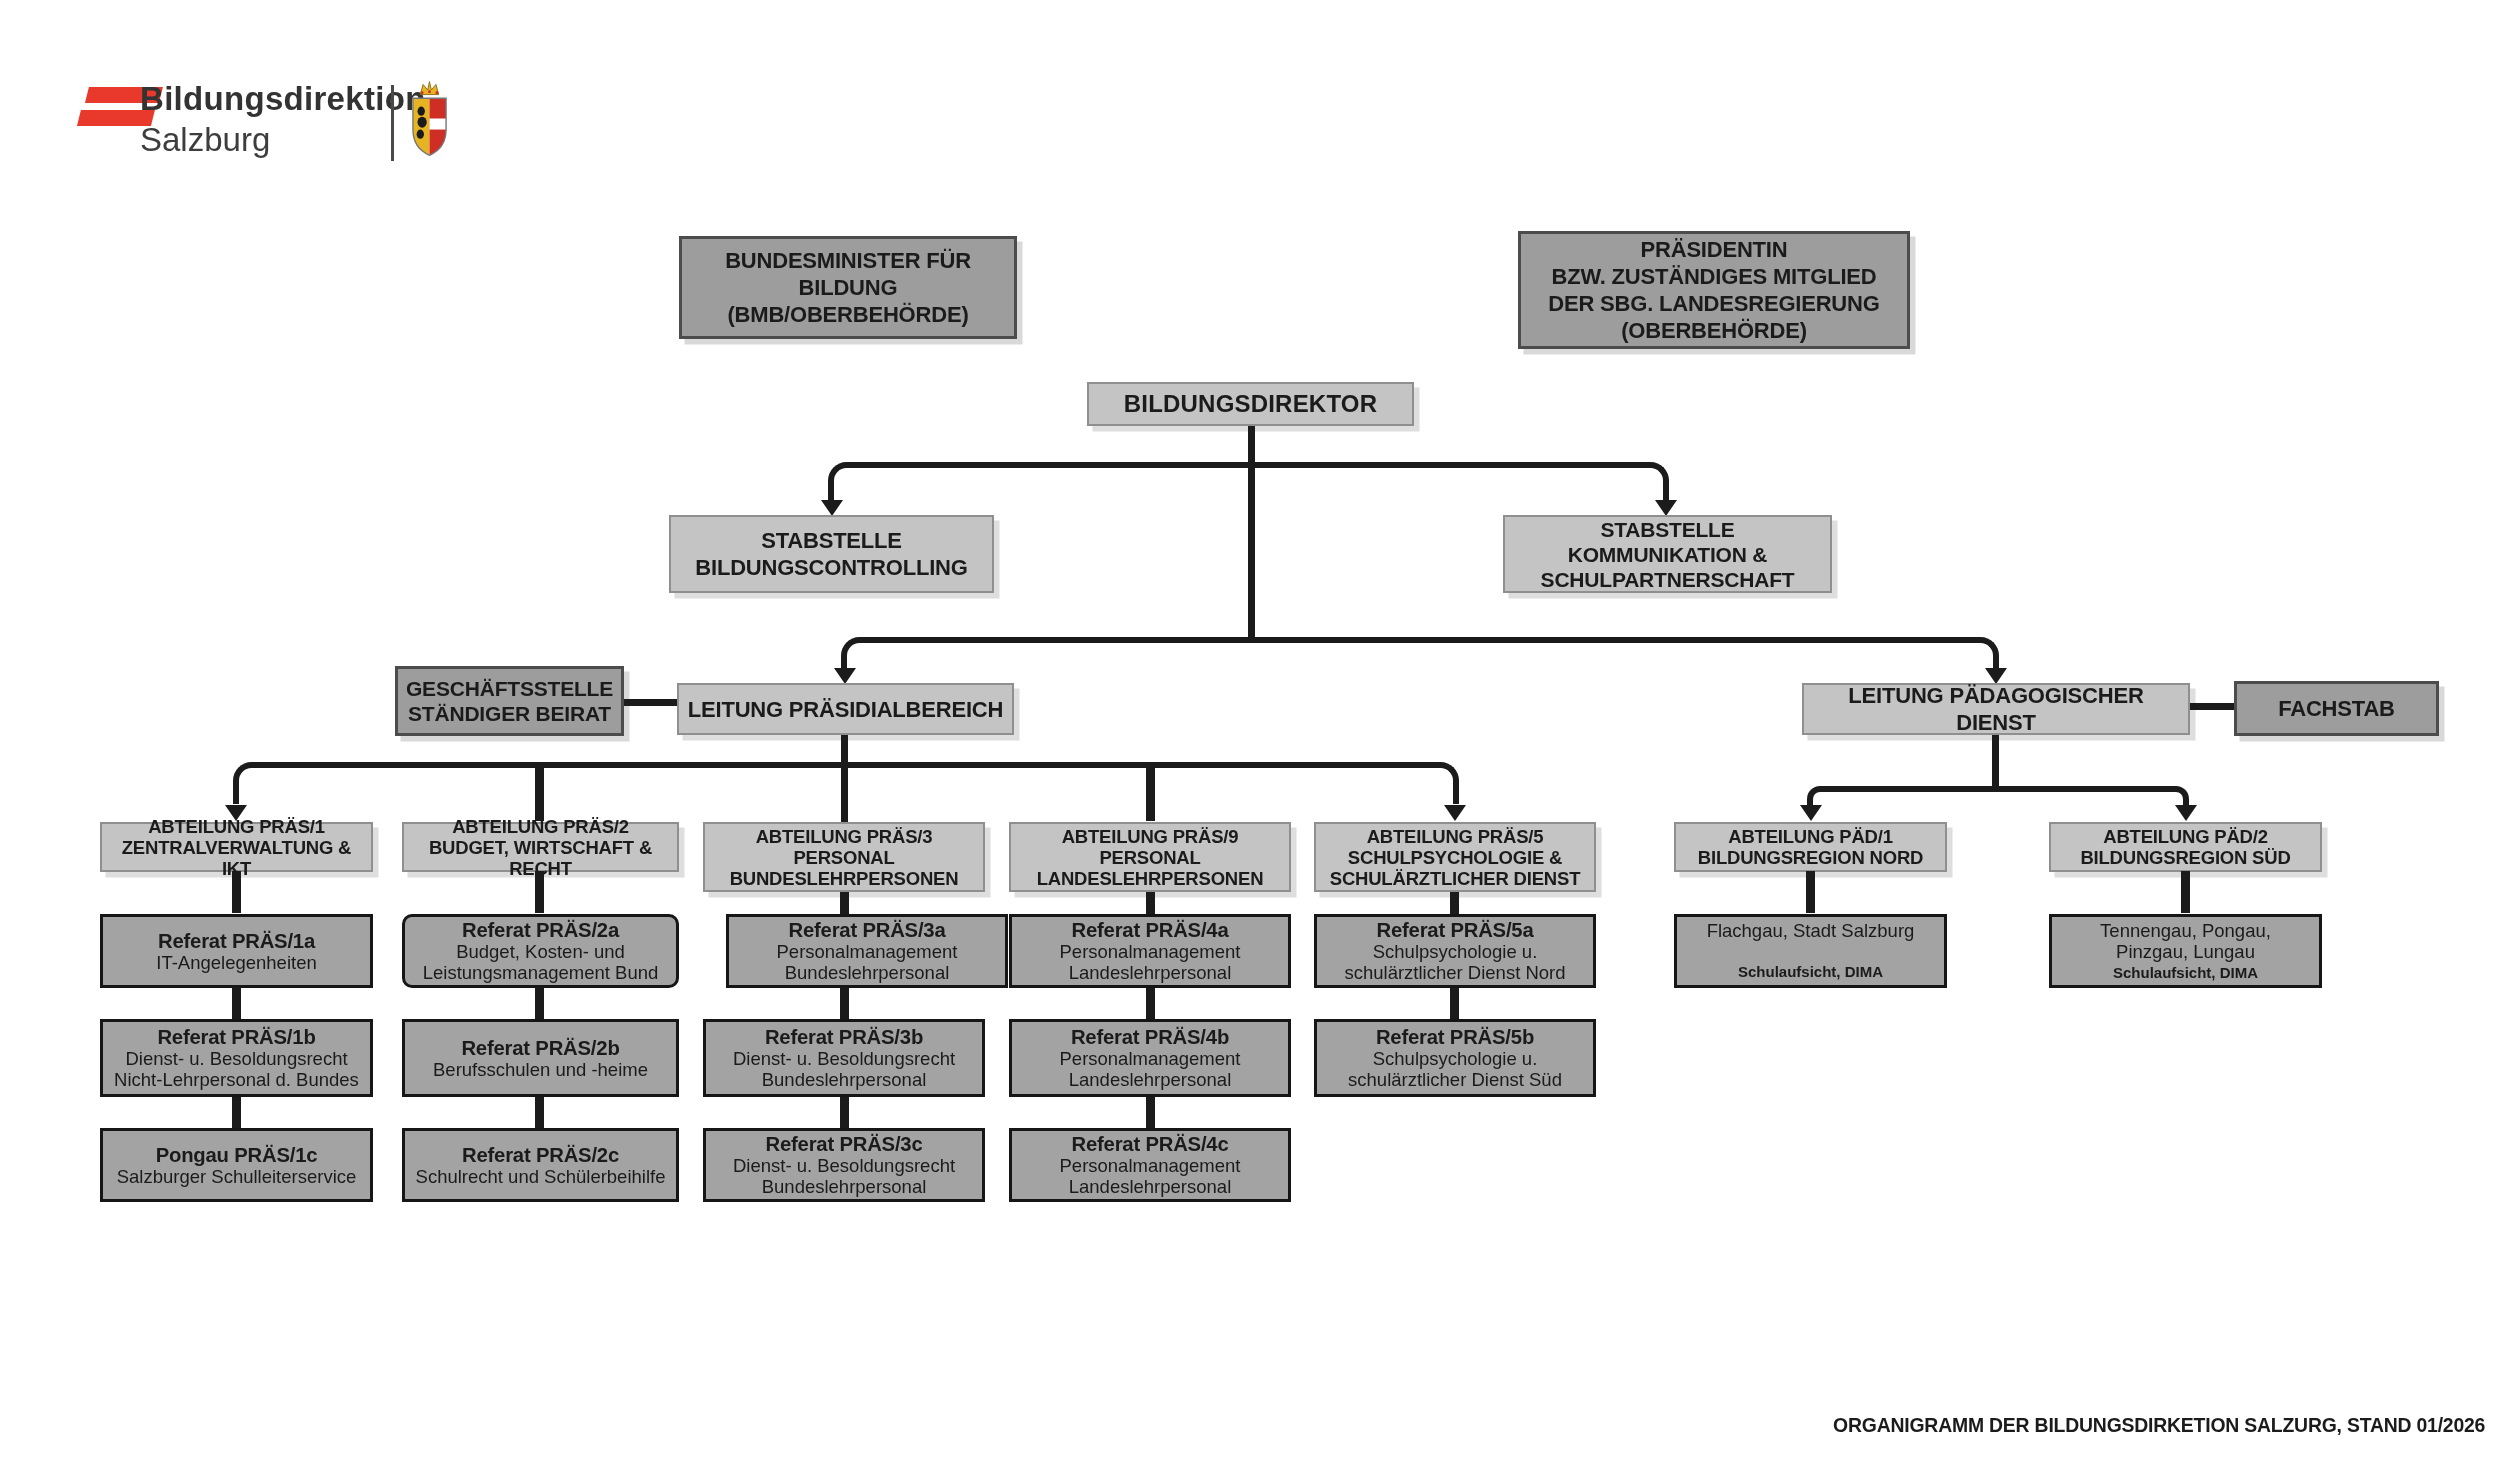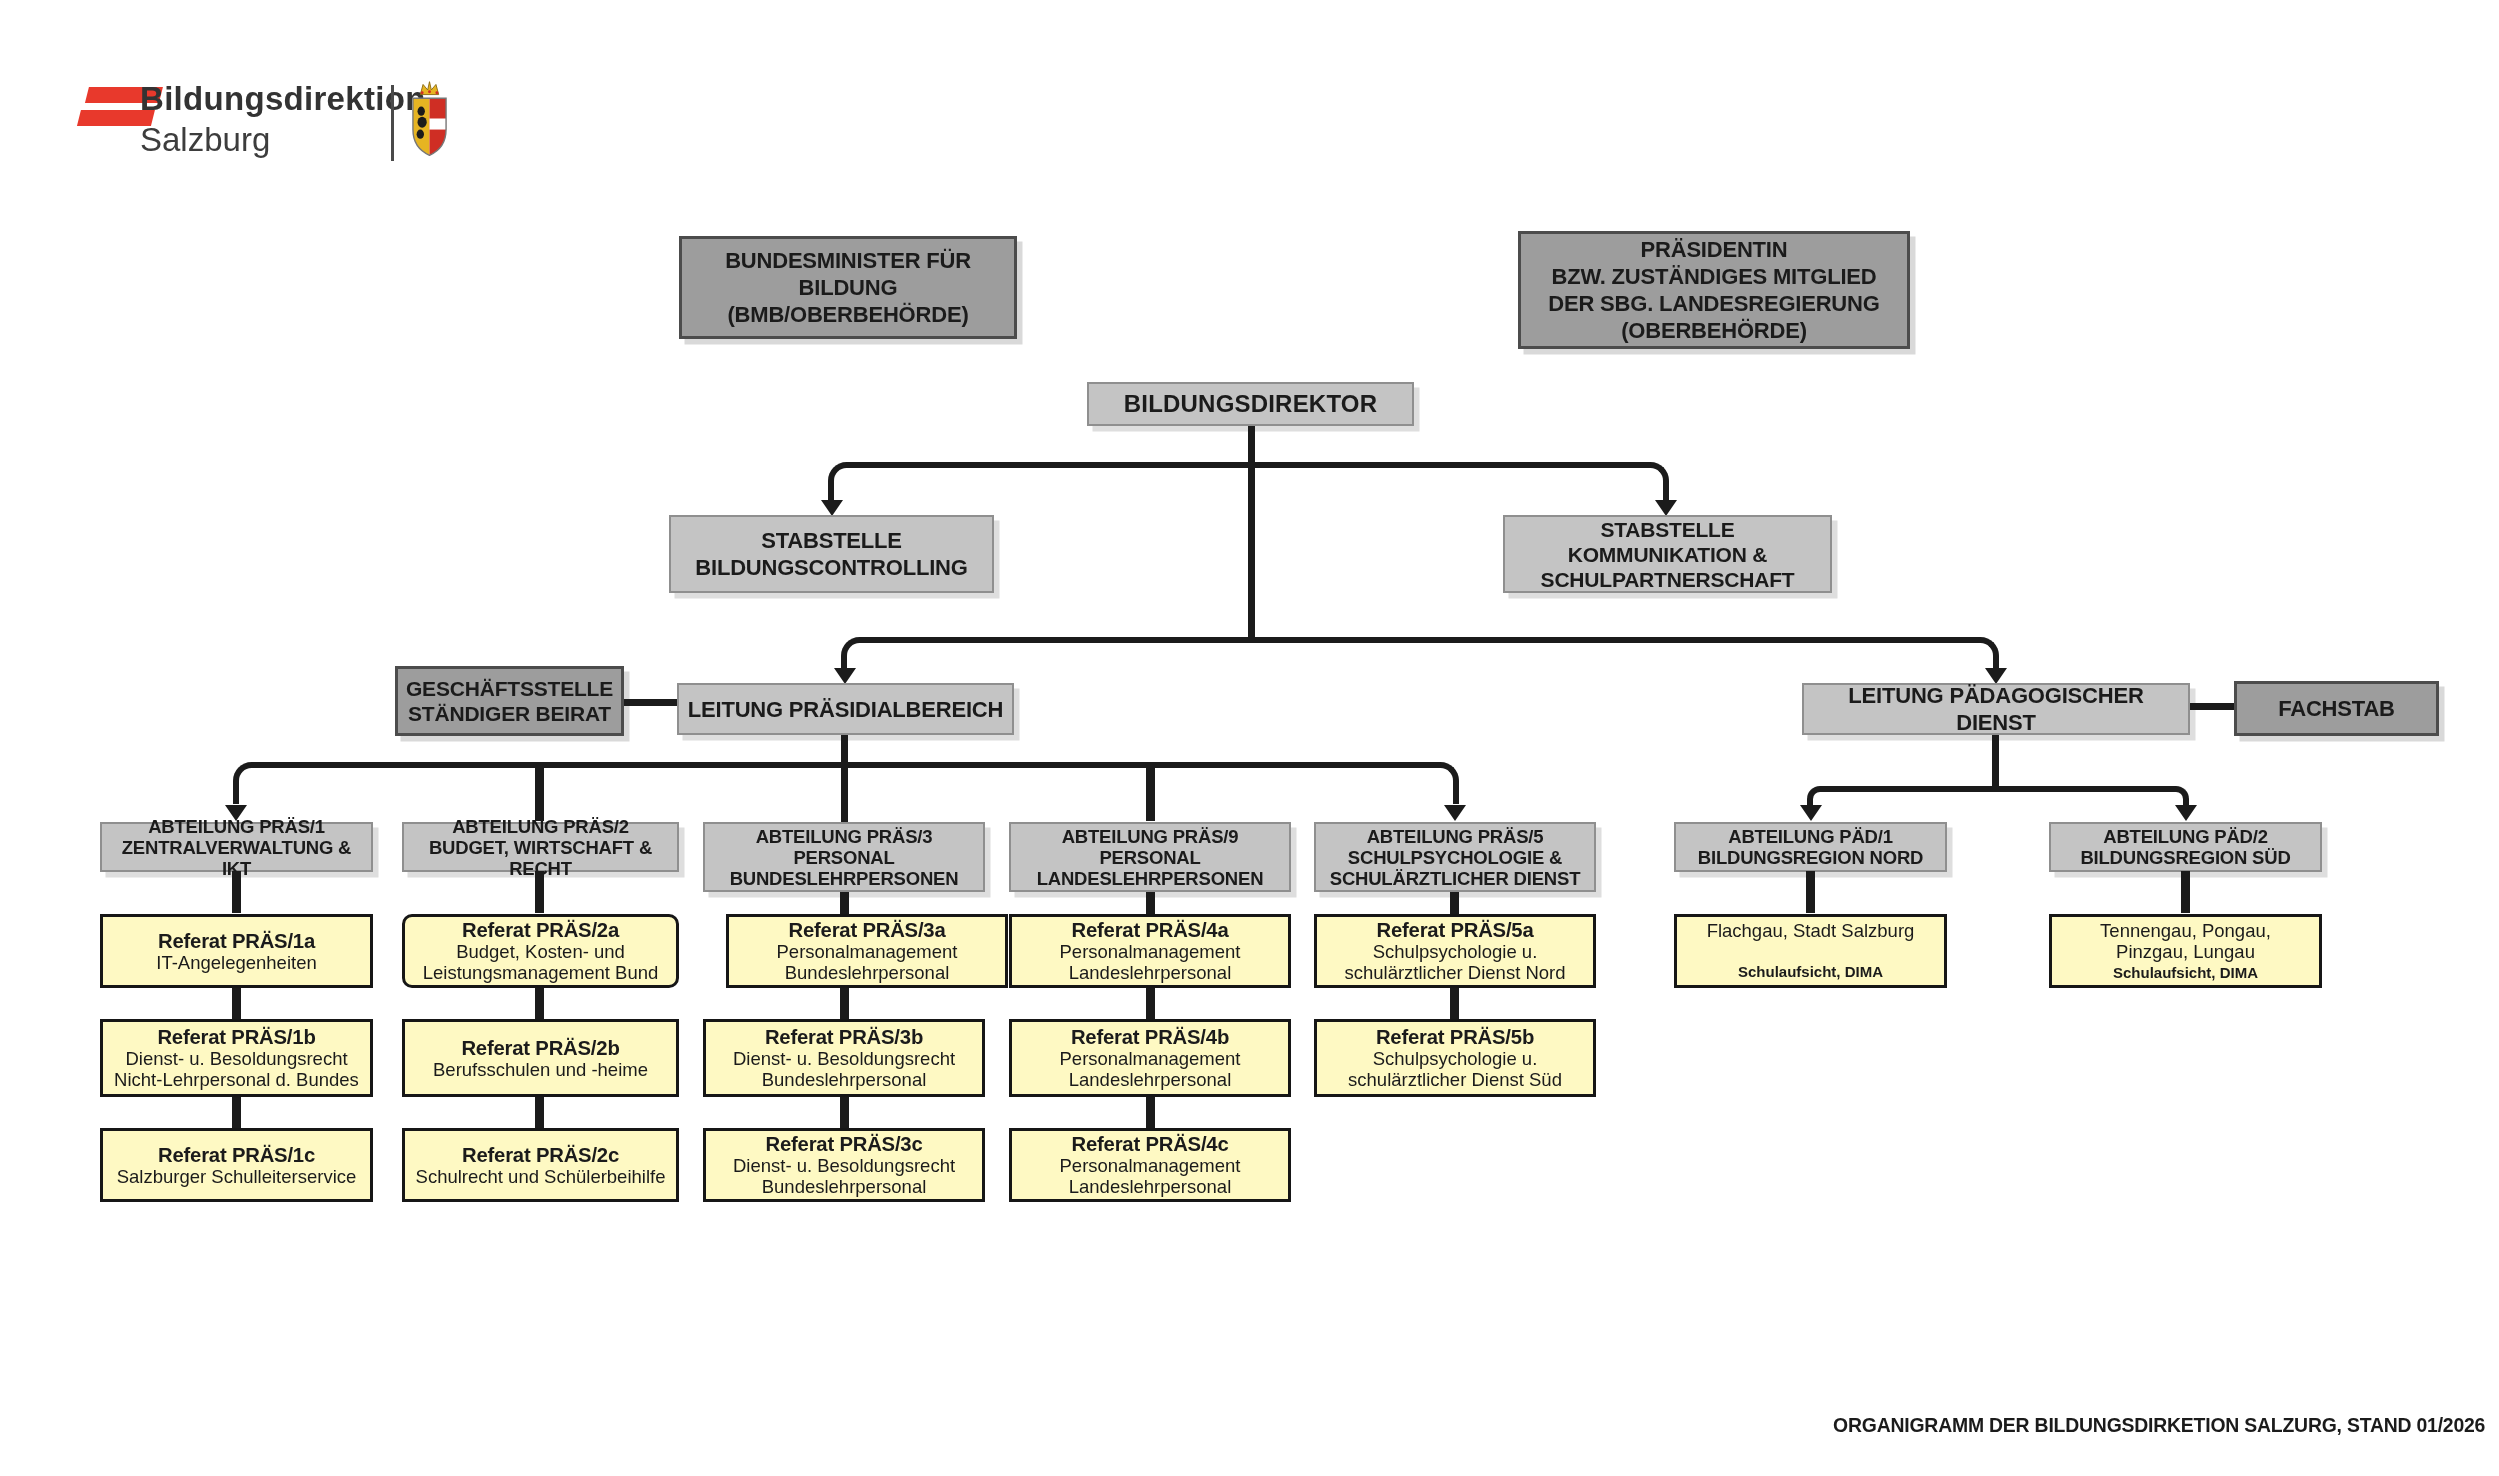--- a/index.html
+++ b/index.html
@@ -4,21 +4,21 @@
 <style>
   html,body{margin:0;padding:0;background:#ffffff;}
   body{width:2500px;height:1477px;overflow:hidden;
        font-family:"Liberation Sans","DejaVu Sans",sans-serif;color:#1b1b1b;}
   #canvas{position:relative;width:2500px;height:1477px;background:#fff;}
 
   .box{position:absolute;box-sizing:border-box;display:flex;flex-direction:column;
        justify-content:center;align-items:center;text-align:center;padding:1.8px 5.5px;}
   .dark{background:#9d9d9d;border:3.7px solid #4c4c4c;box-shadow:5.5px 5.5px 0 #d9d9d9;}
   .light{background:#c4c4c4;border:2.8px solid #8f8f8f;box-shadow:5.5px 5.5px 0 #dedede;}
-  .white{background:#fef9c3;border:3.7px solid #161616;}
+  .white{background:#a3a3a3;border:3.7px solid #161616;}
 
   .hl1{font-size:22px;font-weight:bold;line-height:27px;letter-spacing:-0.2px;}
   .hlbd{font-size:24px;font-weight:bold;line-height:28px;letter-spacing:0.2px;}
   .hls{font-size:21px;font-weight:bold;line-height:25px;letter-spacing:-0.2px;}
   .hl2{font-size:18.5px;font-weight:bold;line-height:21px;letter-spacing:-0.2px;}
   .rtitle{font-size:20.3px;font-weight:bold;line-height:22px;letter-spacing:-0.2px;}
   .rdesc{font-size:18.5px;font-weight:normal;line-height:21px;}
   .rbold{font-size:15px;font-weight:bold;line-height:21px;}
   .spacer{height:20.3px;}
 
@@ -171,21 +171,21 @@
     <div class="rdesc">IT-Angelegenheiten</div>
   </div>
   <div class="vline" style="left:232px;top:988px;width:9.2px;height:31px;"></div>
   <div class="box white" style="left:100px;top:1019px;width:273px;height:78px;">
     <div class="rtitle">Referat PRÄS/1b</div>
     <div class="rdesc">Dienst- u. Besoldungsrecht</div>
     <div class="rdesc">Nicht-Lehrpersonal d. Bundes</div>
   </div>
   <div class="vline" style="left:232px;top:1097px;width:9.2px;height:31px;"></div>
   <div class="box white" style="left:100px;top:1128px;width:273px;height:74px;">
-    <div class="rtitle">Referat PRÄS/1c</div>
+    <div class="rtitle">Pongau PRÄS/1c</div>
     <div class="rdesc">Salzburger Schulleiterservice</div>
   </div>
 
   <div class="box white" style="left:402px;top:914px;width:277px;height:74px;border-radius:10px;">
     <div class="rtitle">Referat PRÄS/2a</div>
     <div class="rdesc">Budget, Kosten- und</div>
     <div class="rdesc">Leistungsmanagement Bund</div>
   </div>
   <div class="vline" style="left:535px;top:988px;width:9.2px;height:31px;"></div>
   <div class="box white" style="left:402px;top:1019px;width:277px;height:78px;">

